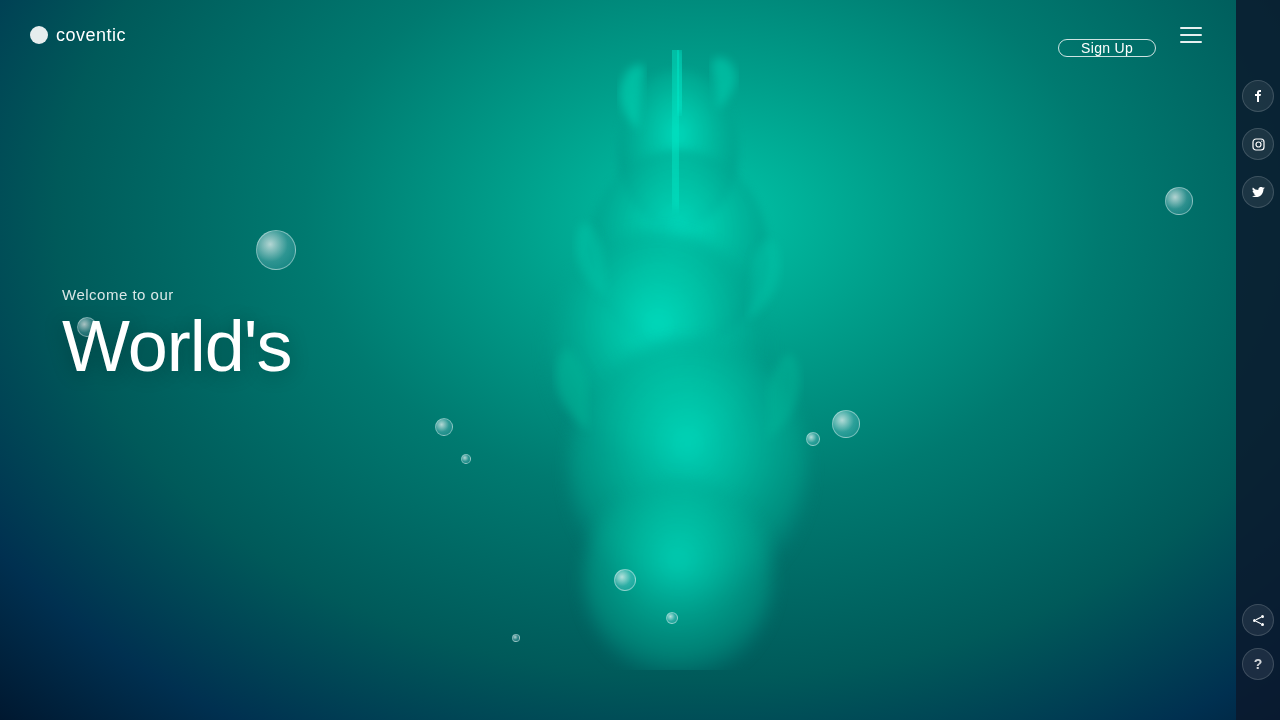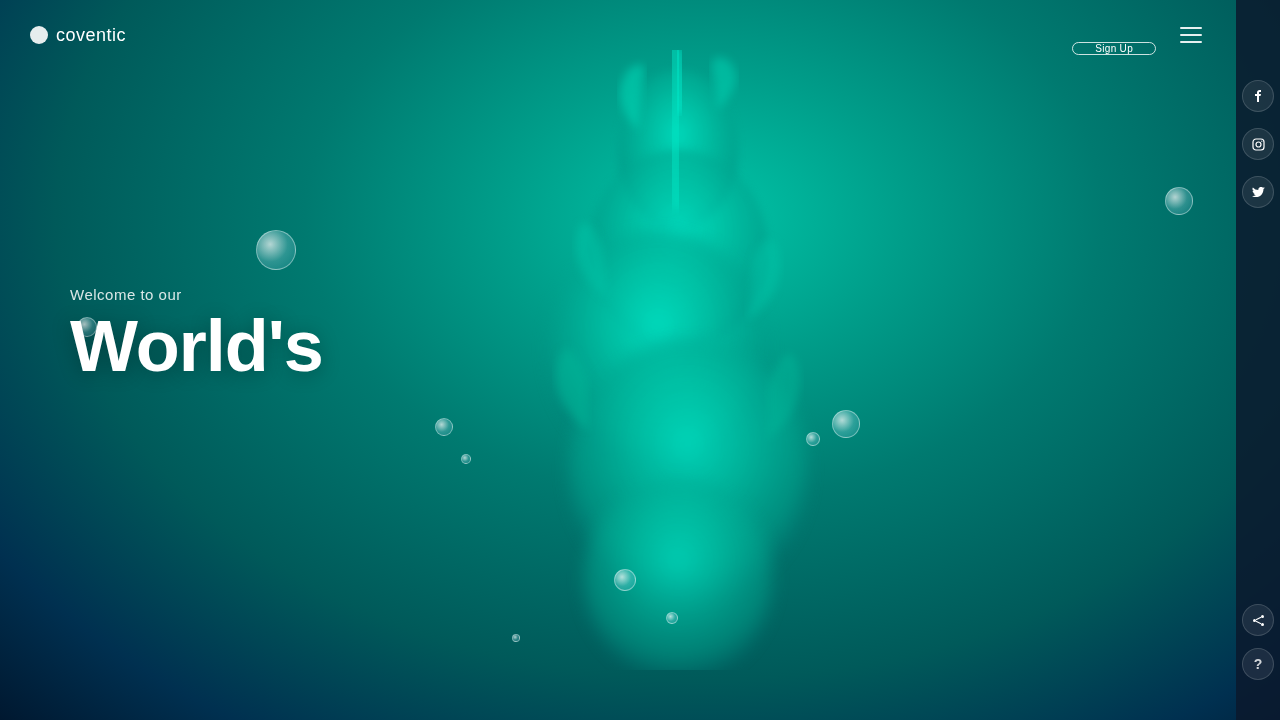--- a/index.html
+++ b/index.html
@@ -132,21 +132,21 @@
       align-items: center;
       gap: 20px;
     }
 
     .signup-btn {
       background: transparent;
       border: 1.5px solid rgba(255,255,255,0.8);
       color: #fff;
       padding: 0 22px;
       border-radius: 25px;
-      font-size: 10px;
+      font-size: 14px;
       cursor: pointer;
       letter-spacing: 0.3px;
       margin-top: 26px;
     }
 
     .hamburger {
       display: flex;
       flex-direction: column;
       gap: 5px;
       cursor: pointer;
@@ -157,38 +157,38 @@
       display: block;
       width: 22px;
       height: 2px;
       background: rgba(255,255,255,0.9);
       border-radius: 1px;
     }
 
     
     .main-content {
       position: absolute;
-      left: 70px;
+      left: 62px;
       top: 50%;
       transform: translateY(-55%);
       z-index: 5;
       color: #fff;
     }
 
     .welcome-text {
       font-size: 15px;
       font-weight: 400;
       color: rgba(255,255,255,0.85);
       margin-bottom: 6px;
       letter-spacing: 0.5px;
     }
 
     .headline {
       font-size: 72px;
-      font-weight: 700;
+      font-weight: 400;
       line-height: 1.05;
       color: #fff;
       text-shadow: 0 2px 20px rgba(0,0,0,0.3);
       margin-bottom: 36px;
       letter-spacing: -1px;
       text-align: center;
     }
 
     .take-tour-btn {
       background: transparent;

